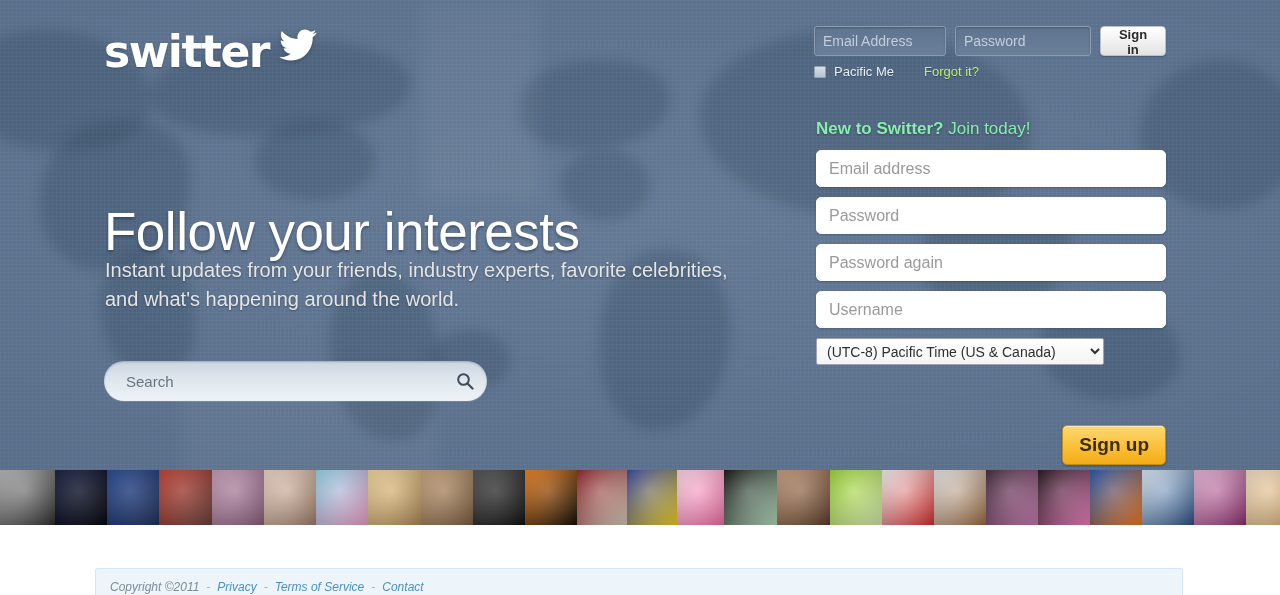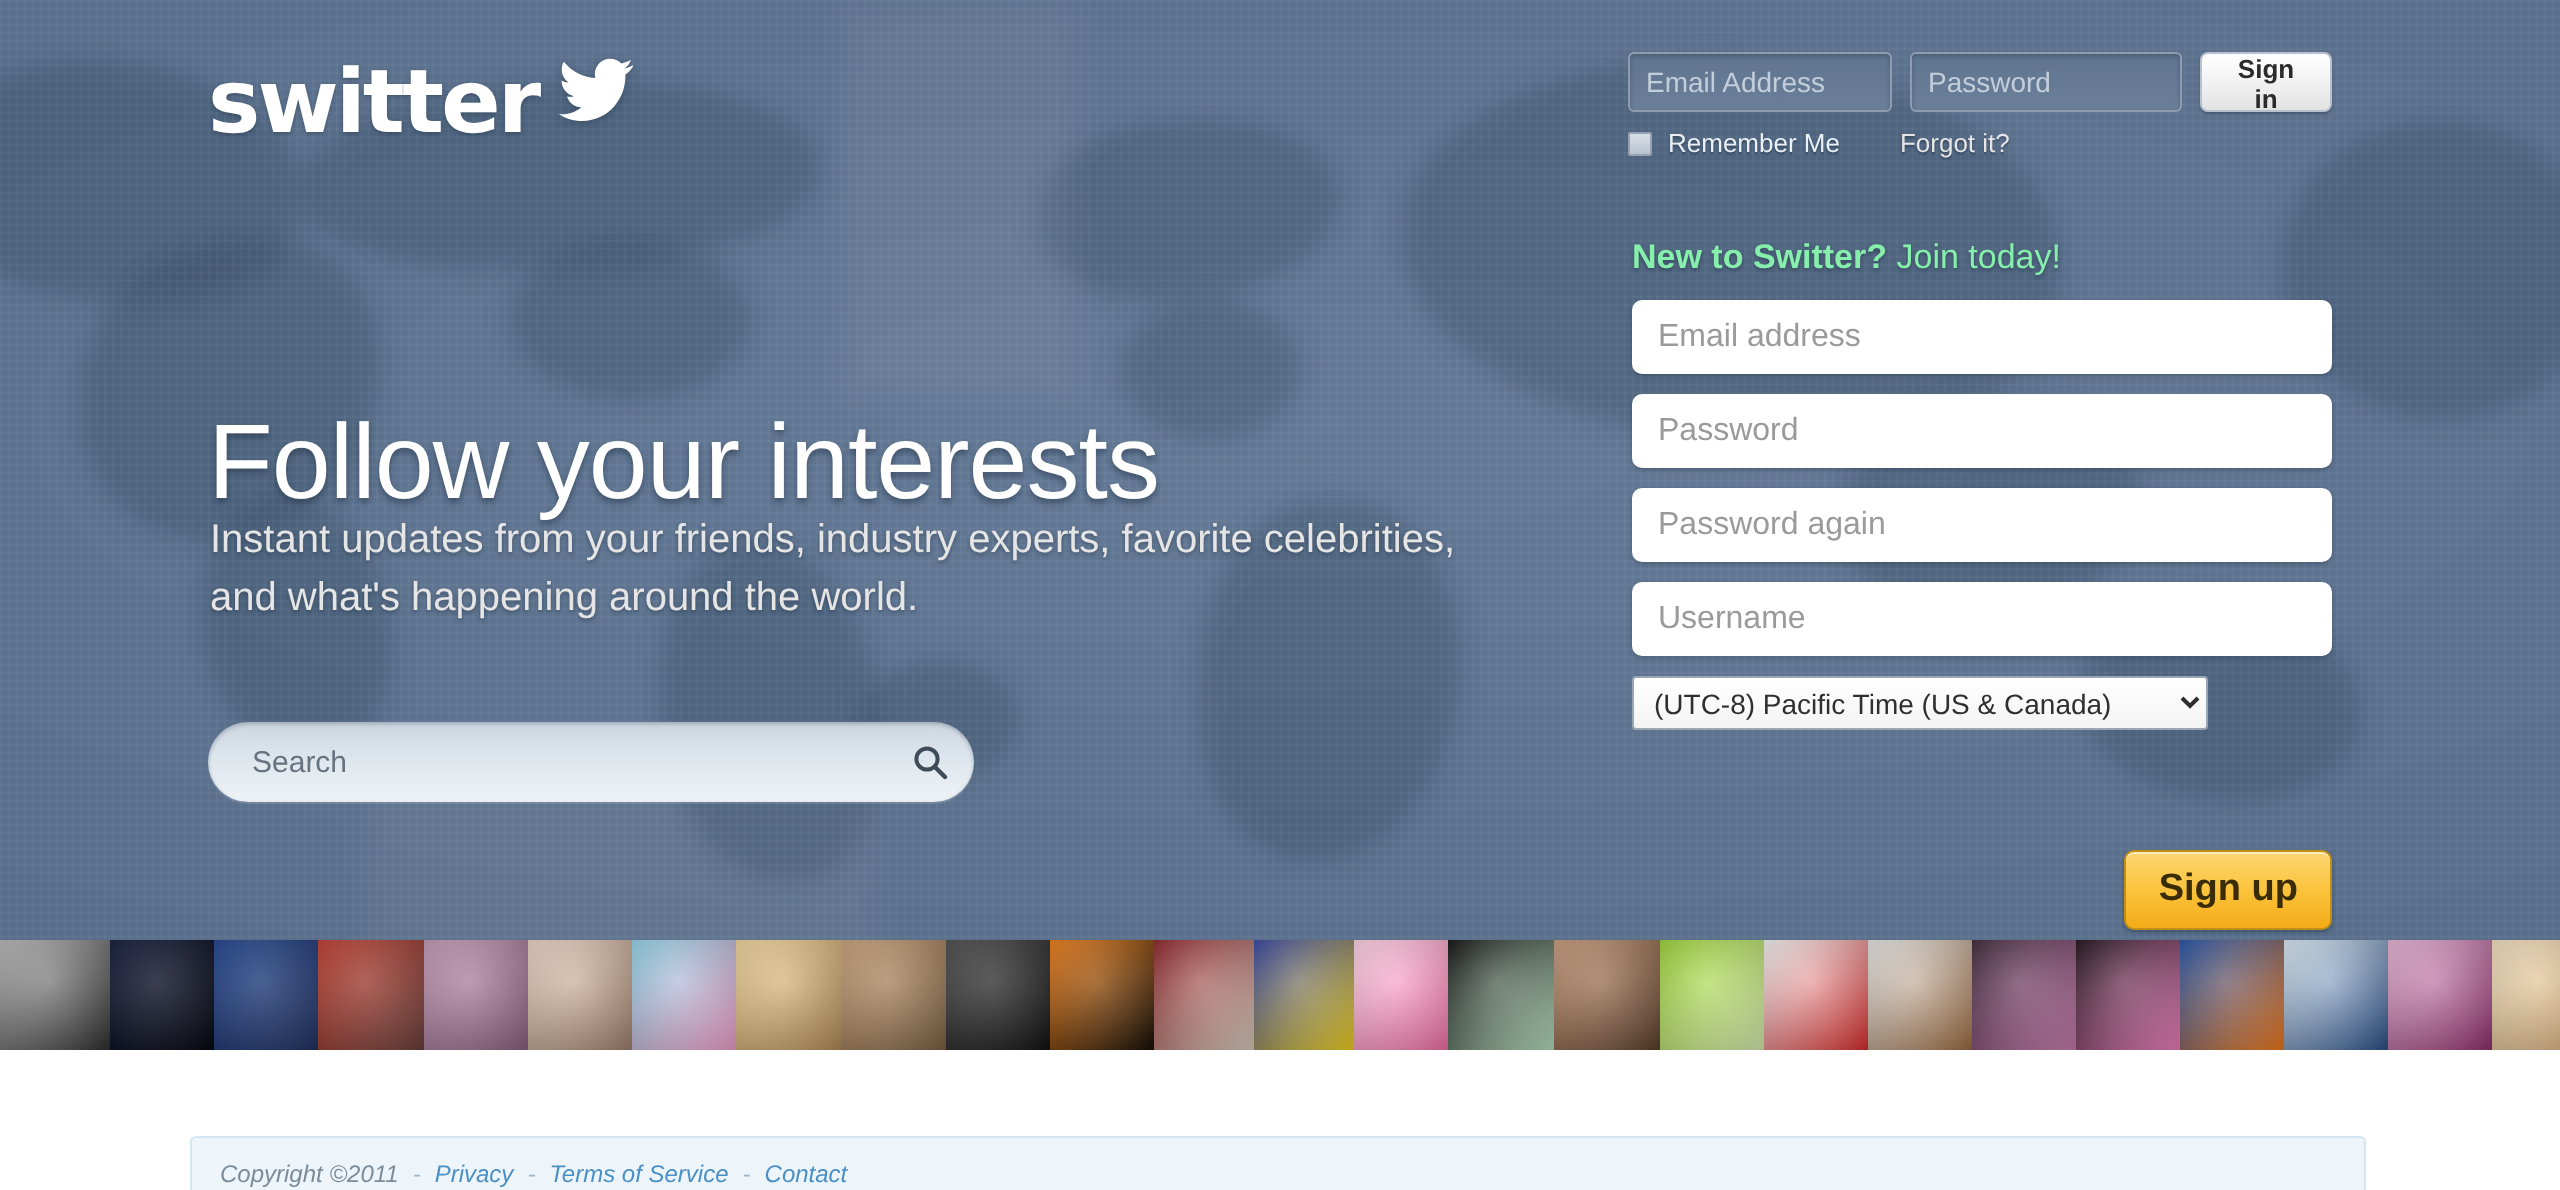--- a/index.html
+++ b/index.html
@@ -107,21 +107,21 @@
     color:#2b2b2b; font-size:13px; font-weight:bold; cursor:pointer;
     font-family:"Liberation Sans", sans-serif;
     box-shadow: 0 1px 1px rgba(25,40,60,0.35);
   }
   #signin-meta { margin-top:8px; display:flex; align-items:center; gap:8px; font-size:13px; color:#eaf0f6; }
   #signin-meta .cb {
     width:12px; height:12px; border:1px solid #93a2b4; border-radius:1px;
     background: linear-gradient(to bottom,#d8dee5,#b9c3cf); display:inline-block; cursor:pointer;
   }
   #remember-label { text-shadow:0 1px 1px rgba(22,36,54,0.5); }
-  #forgot-link { margin-left:22px; color:#e5e5e5; text-decoration:none; cursor:pointer; text-shadow:0 1px 1px rgba(22,36,54,0.5); }
+  #forgot-link { margin-left:22px; color:#bef264; text-decoration:none; cursor:pointer; text-shadow:0 1px 1px rgba(22,36,54,0.5); }
 
   
   #signup { position:absolute; left:816px; top:119px; width:350px; }
   #signup-title {
     font-size:17px; color:#86efac; margin-bottom:11px;
     text-shadow:0 1px 2px rgba(22,36,54,0.5);
   }
   #signup-title b { font-weight:bold; }
   #signup-title span { font-weight:normal; }
   .big-input {
@@ -231,21 +231,21 @@
     </div>
 
     <div id="signin-bar">
       <div id="signin-row">
         <input id="mini-email" class="mini-input" type="text" placeholder="Email Address" style="">
         <input id="mini-pass" class="mini-input" type="password" placeholder="Password" style="">
         <button id="signin-btn">Sign in</button>
       </div>
       <div id="signin-meta">
         <span class="cb"></span>
-        <span id="remember-label">Remember Me</span>
+        <span id="remember-label">Pacific Me</span>
         <a id="forgot-link" href="#">Forgot it?</a>
       </div>
     </div>
 
     <div id="signup">
       <div id="signup-title">
         <b>New to Switter?</b><span> Join today!</span>
       </div>
 
       <input class="big-input" type="text" placeholder="Email address" style="">

